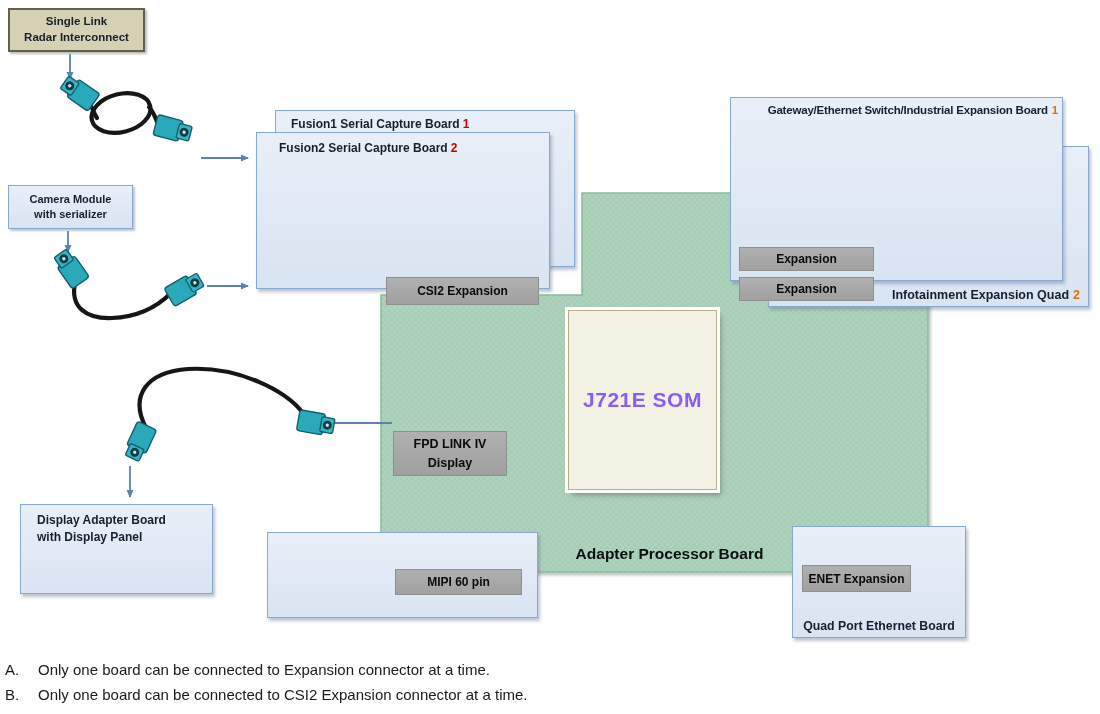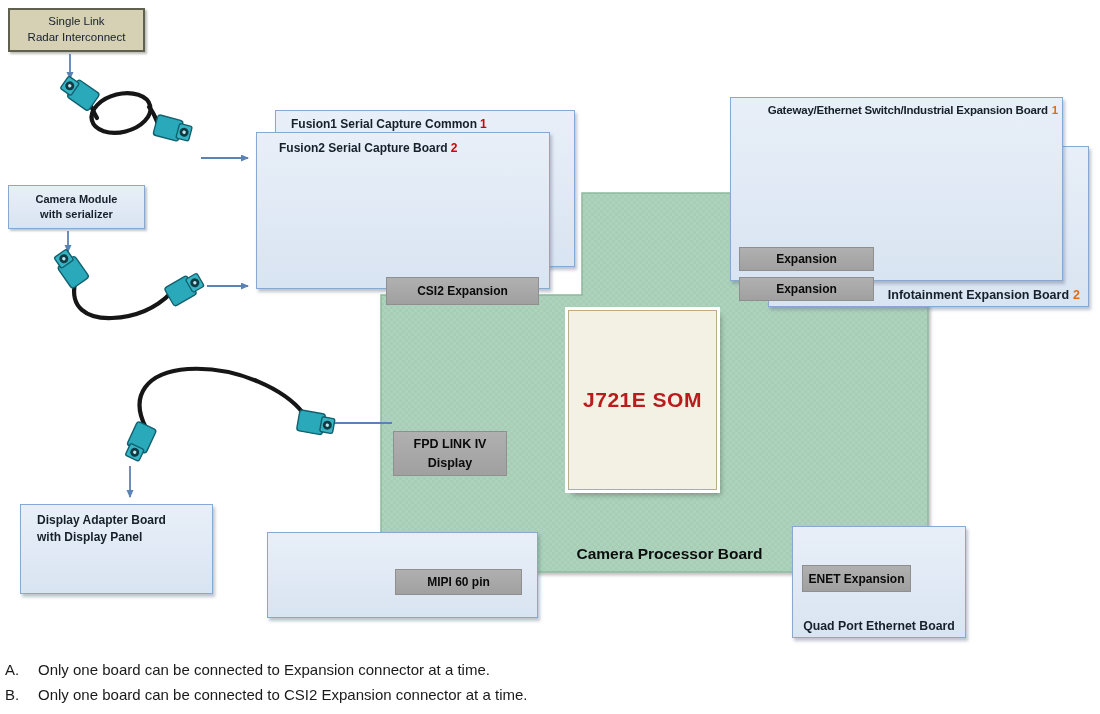--- a/index.html
+++ b/index.html
@@ -28,35 +28,35 @@
     border:1px solid #8f8f8f;
     box-sizing:border-box;
     display:flex;flex-direction:column;align-items:center;justify-content:center;
     font-weight:bold;color:#0a0a0a;font-size:12px;line-height:1.5;text-align:center;margin-top:28px;
   }
   
   .tanbox{
     position:absolute;background:#d6d0b5;border:2px solid #60604f;
     box-shadow:2px 2px 2px rgba(90,90,80,.4);
     box-sizing:border-box;display:flex;flex-direction:column;align-items:center;justify-content:center;
-    font-weight:normal;font-size:11.5px;color:#15202b;line-height:1.35;text-align:center;
+    font-weight:bold;font-size:11.5px;color:#15202b;line-height:1.35;text-align:center;
   }
   .bluebox-sm{
     position:absolute;background:linear-gradient(180deg,#e8eff8,#d9e4f2);border:1.5px solid #87a9d1;
     box-shadow:2px 2px 2px rgba(110,125,150,.45);
     box-sizing:border-box;display:flex;flex-direction:column;align-items:center;justify-content:center;
     font-weight:bold;font-size:11px;color:#15202b;line-height:1.4;text-align:center;
   }
   
   .som{
     position:absolute;left:568px;top:310px;width:147px;height:178px;
     background:#f3f1e3;border:1px solid #b9ae85;
     box-shadow:0 0 0 3px #ffffff, 4px 5px 5px rgba(0,0,0,.28);
     display:flex;align-items:center;justify-content:center;
-    font-weight:bold;font-size:21px;color:#b91c1c;letter-spacing:.5px;text-align:right;
+    font-weight:bold;font-size:21px;color:#8b5cf6;letter-spacing:.5px;text-align:right;
   }
   .cpb-label{
     position:absolute;left:552px;top:545px;width:235px;text-align:center;
     font-weight:bold;font-size:15.5px;color:#0d0d0d;z-index:4;
   }
   
   .notes{position:absolute;left:5px;top:661px;font-size:15px;color:#1a1a1a;z-index:4;}
   .note-row{display:flex;margin-bottom:8px;}
   .note-marker{width:33px;flex:0 0 33px;}
   
@@ -79,63 +79,63 @@
       </filter>
     </defs>
     <polygon points="381,295 582,295 582,193 928,193 928,572 381,572" fill="url(#greengrid)" stroke="#8fb99e" stroke-width="1.5" filter="url(#gshadow)"></polygon>
   </svg>
 
   <div class="tanbox z2" style="left:8px;top:8px;width:137px;height:44px;">
     <div>Single Link</div>
     <div>Radar Interconnect</div>
   </div>
 
-  <div class="bluebox-sm z2" style="left:8px;top:185px;width:137px;height:44px;">
+  <div class="bluebox-sm z2" style="left:8px;top:185px;width:125px;height:44px;">
     <div>Camera Module</div>
     <div>with serializer</div>
   </div>
 
   <div class="board z2" style="left:275px;top:110px;width:300px;height:157px;">
     <div class="board-title" style="padding:6px 0 0 15px;font-size:12px;">
-      <span>Fusion1 Serial Capture Common</span><span class="num-red">1</span>
+      <span>Fusion1 Serial Capture Board</span><span class="num-red">1</span>
     </div>
   </div>
 
   <div class="board z3" style="left:256px;top:132px;width:294px;height:157px;">
     <div class="board-title" style="padding:8px 0 0 22px;font-size:12px;">
       <span>Fusion2 Serial Capture Board</span><span class="num-red">2</span>
     </div>
     <div class="gray" style="left:129px;top:116px;width:153px;height:28px;">
       <span>CSI2 Expansion</span>
     </div>
   </div>
 
   <div class="board z2" style="left:768px;top:146px;width:321px;height:161px;">
     <div class="board-title" style="position:absolute;bottom:4px;right:8px;font-size:12.5px;">
-      <span>Infotainment Expansion Board</span><span class="num-orange">2</span>
+      <span>Infotainment Expansion Quad</span><span class="num-orange">2</span>
     </div>
   </div>
 
   <div class="board z3" style="left:730px;top:97px;width:333px;height:184px;">
     <div class="board-title" style="padding:6px 4px 0 7px;font-size:11.5px;letter-spacing:-0.2px;text-align:right;">
       <span>Gateway/Ethernet Switch/Industrial Expansion Board</span><span class="num-orange">1</span>
     </div>
     <div class="gray" style="left:8px;top:121px;width:135px;height:24px;">
       <span>Expansion</span>
     </div>
     <div class="gray" style="left:8px;top:151px;width:135px;height:24px;">
       <span>Expansion</span>
     </div>
   </div>
 
   <div class="som z2">
     <span>J721E SOM</span>
   </div>
 
-  <div class="cpb-label">Camera Processor Board</div>
+  <div class="cpb-label">Adapter Processor Board</div>
 
   <div class="gray z2" style="left:393px;top:403px;width:114px;height:45px;font-size:12.5px;">
     <div>FPD LINK IV</div>
     <div>Display</div>
   </div>
 
   <div class="board z2" style="left:20px;top:504px;width:193px;height:90px;">
     <div class="board-title" style="padding:7px 0 0 16px;font-size:12px;line-height:1.4;">
       <div>Display Adapter Board</div>
       <div>with Display Panel</div>

